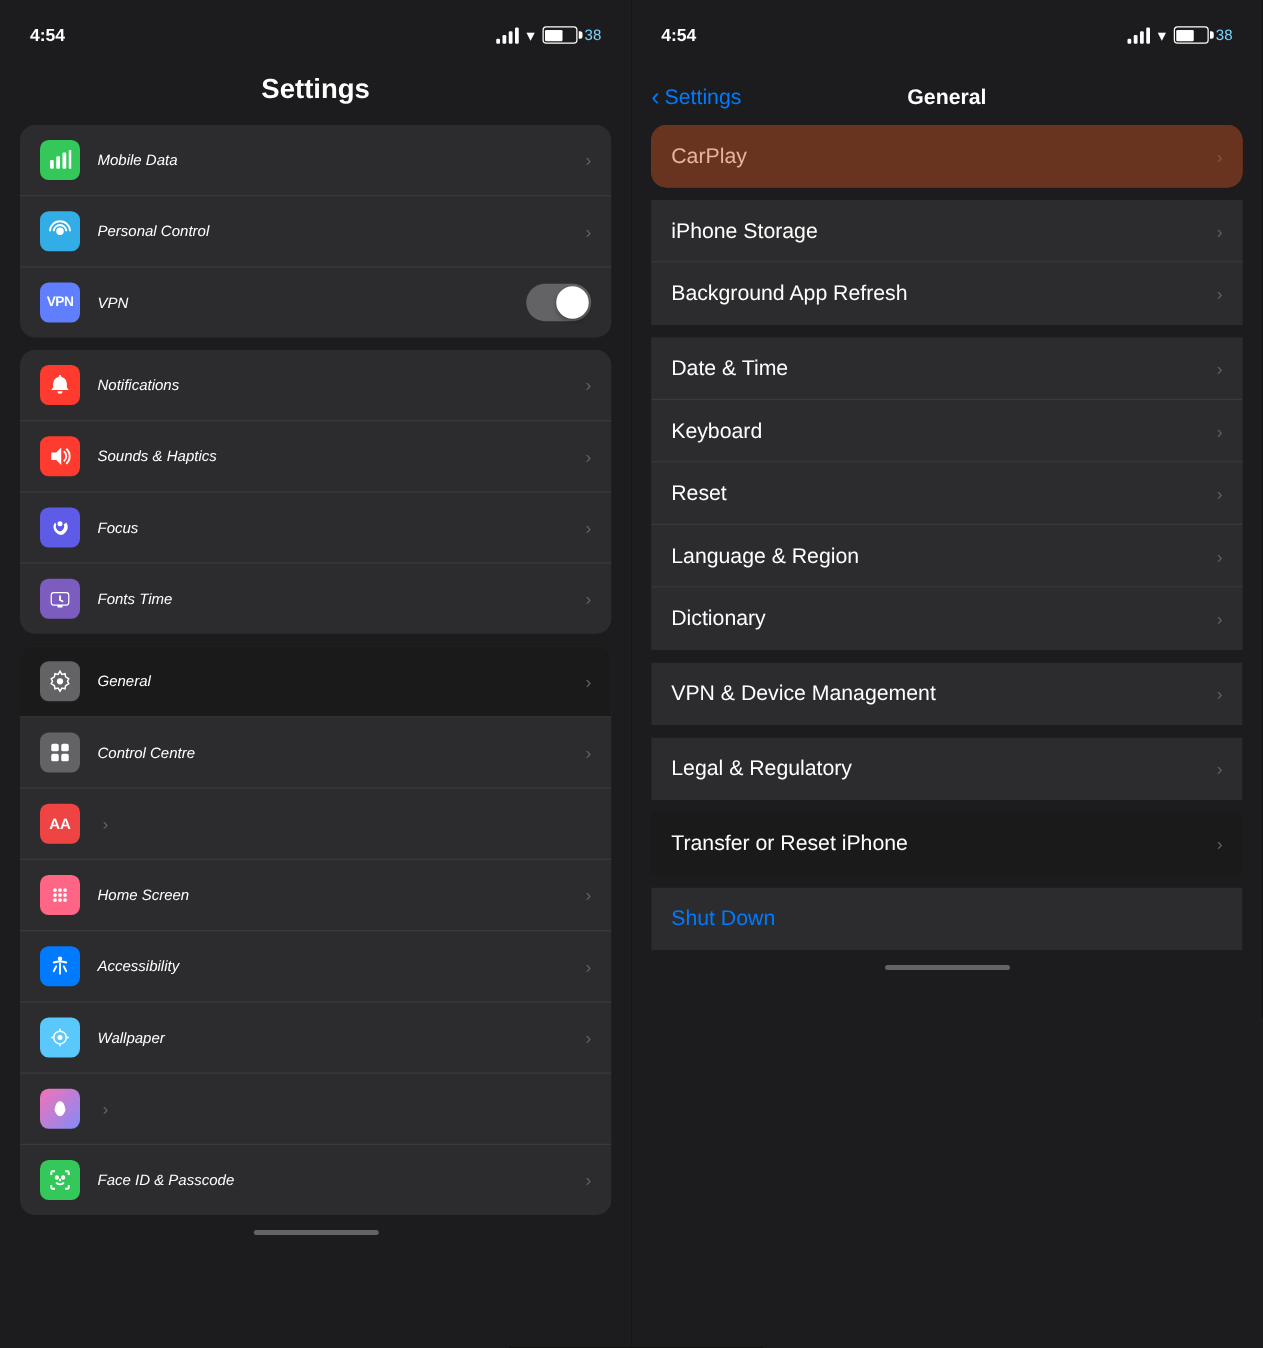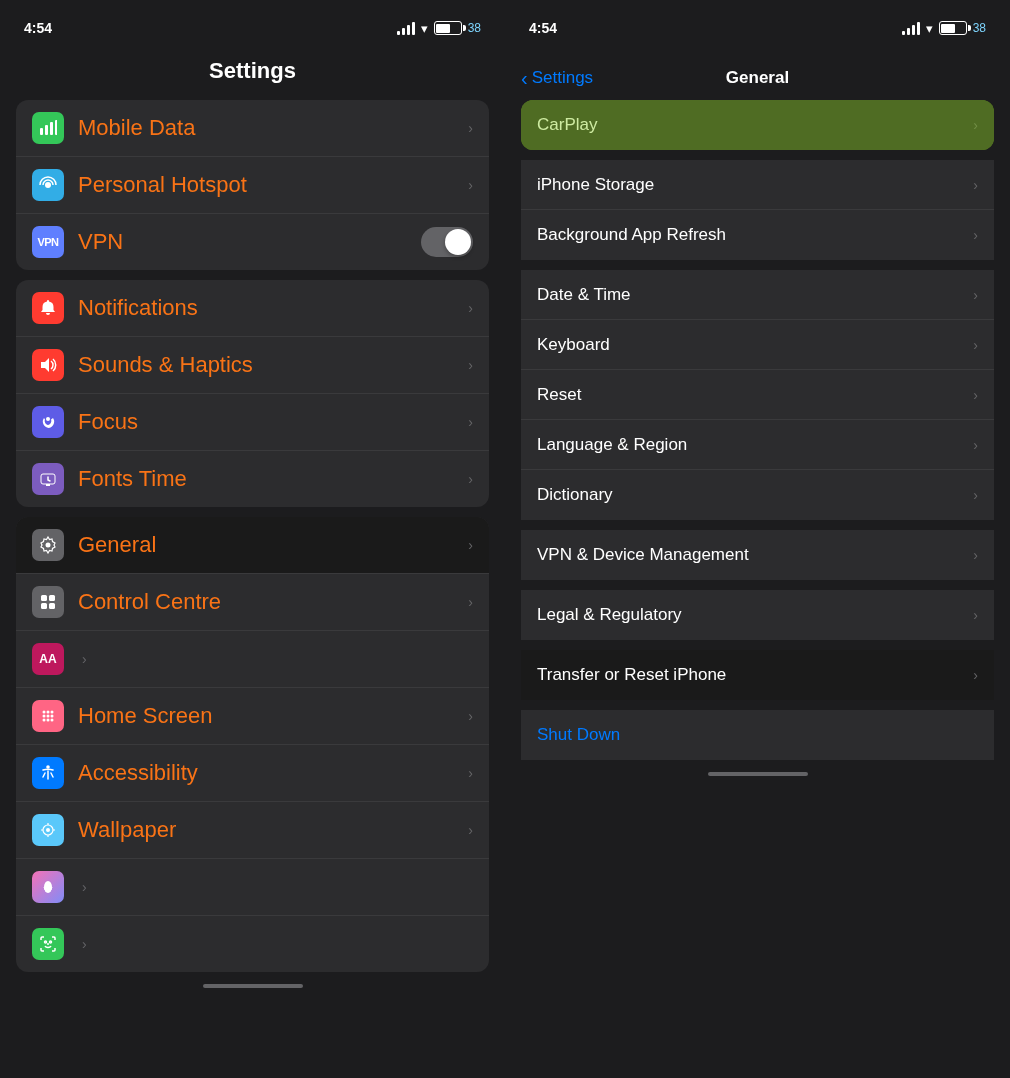--- a/index.html
+++ b/index.html
@@ -123,23 +123,24 @@
       border-radius: 7px;
       display: flex;
       align-items: center;
       justify-content: center;
       margin-right: 14px;
       flex-shrink: 0;
       font-size: 16px;
     }
     .item-label {
       flex: 1;
-      font-size: 22px;
-      color: #f97316;
+      font-size: 12px;
+      color: #ffffff;
       font-weight: 400;
+      font-style: italic;
     }
     .item-chevron {
       color: #636366;
       font-size: 14px;
       margin-left: 4px;
     }
     .item-toggle {
       width: 52px;
       height: 30px;
       background: #636366;
@@ -160,21 +161,21 @@
     
     .icon-green { background: #34c759; }
     .icon-teal { background: #32ade6; }
     .icon-blue-vpn { background: #5f7fff; }
     .icon-red-notif { background: #ff3b30; }
     .icon-red-sounds { background: #ff3b30; }
     .icon-purple-focus { background: #5e5ce6; }
     .icon-purple-screen { background: #7c5cbf; }
     .icon-gray-gear { background: #636366; }
     .icon-gray-control { background: #636366; }
-    .icon-blue-display { background: #be185d; }
+    .icon-blue-display { background: #ef4444; }
     .icon-pink-home { background: #ff6584; }
     .icon-blue-access { background: #007aff; }
     .icon-teal-wallpaper { background: #5ac8fa; }
     .icon-green-faceid { background: #34c759; }
 
     .scroll-indicator {
       width: 100px;
       height: 4px;
       background: #636366;
       border-radius: 2px;
@@ -213,21 +214,21 @@
       font-weight: 300;
     }
     .general-title {
       font-size: 17px;
       font-weight: 600;
       color: #fff;
     }
 
     
     .top-partial {
-      background: #84cc16;
+      background: #c2410c;
       border-radius: 12px;
       margin: 0 16px 10px;
       overflow: hidden;
     }
 
     .general-item {
       display: flex;
       align-items: center;
       padding: 14px 16px;
       border-bottom: 0.5px solid #3a3a3c;
@@ -299,21 +300,21 @@
       <span class="item-chevron">›</span>
     </div>
     <div class="settings-item">
       <div class="item-icon icon-teal" style="font-size:18px;color:#fff;display:flex;align-items:center;justify-content:center;">
         <svg width="20" height="20" viewBox="0 0 20 20" fill="white">
           <circle cx="10" cy="10" r="3"></circle>
           <path d="M5 10 a5 5 0 0 1 10 0" stroke="white" stroke-width="1.5" fill="none"></path>
           <path d="M2 10 a8 8 0 0 1 16 0" stroke="white" stroke-width="1.5" fill="none"></path>
         </svg>
       </div>
-      <span class="item-label">Personal Hotspot</span>
+      <span class="item-label">Personal Control</span>
       <span class="item-chevron">›</span>
     </div>
     <div class="settings-item">
       <div class="item-icon icon-blue-vpn" style="color:#fff;font-size:11px;font-weight:700;letter-spacing:-0.5px;">VPN</div>
       <span class="item-label">VPN</span>
       <div class="item-toggle">
         <div class="toggle-thumb"></div>
       </div>
     </div>
   </div>
@@ -443,20 +444,21 @@
           <path d="M2 5V3a1 1 0 0 1 1-1h2"></path>
           <path d="M16 5V3a1 1 0 0 0-1-1h-2"></path>
           <path d="M2 13v2a1 1 0 0 0 1 1h2"></path>
           <path d="M16 13v2a1 1 0 0 1-1 1h-2"></path>
           <circle cx="6.5" cy="7" r="1"></circle>
           <circle cx="11.5" cy="7" r="1"></circle>
           <path d="M6 11c.5 1 1 1.5 3 1.5s2.5-.5 3-1.5"></path>
           <path d="M9 8v2"></path>
         </svg>
       </div>
+      <span class="item-label">Face ID &amp; Passcode</span>
       <span class="item-chevron">›</span>
     </div>
   </div>
 
   <div class="scroll-indicator"></div>
 </div>
 
 <div class="general-panel">
 
   <div class="status-bar">

